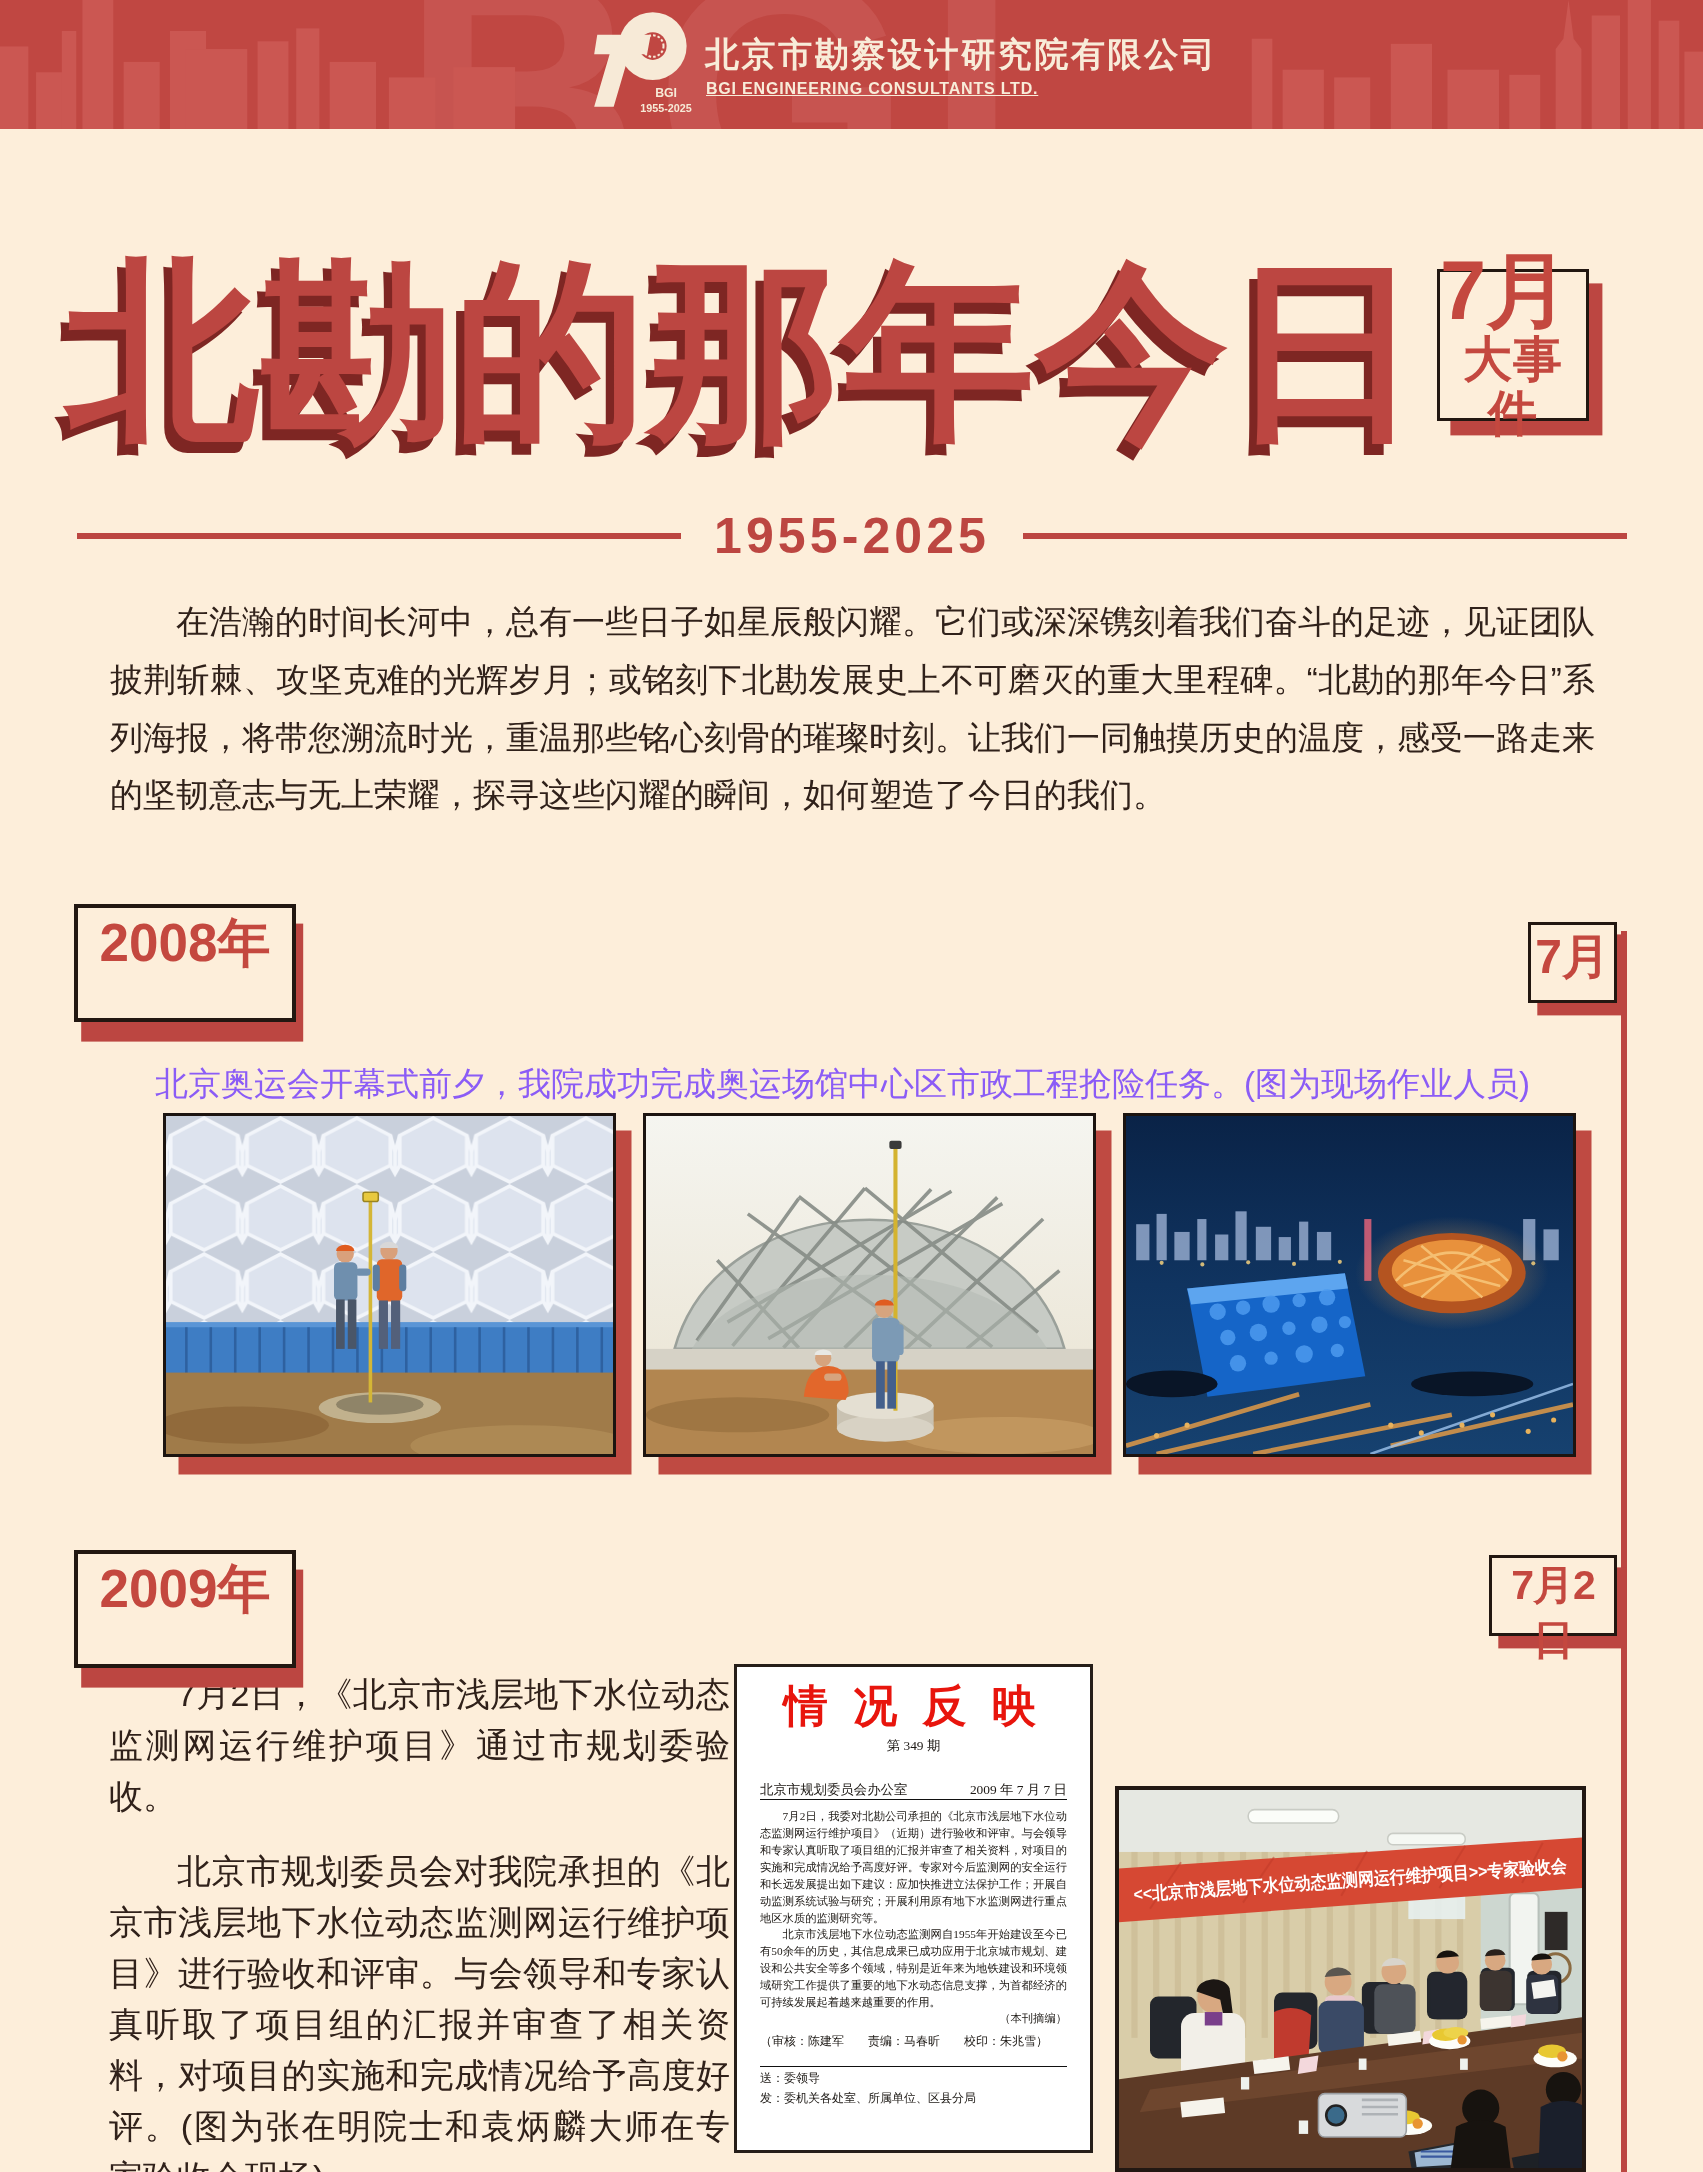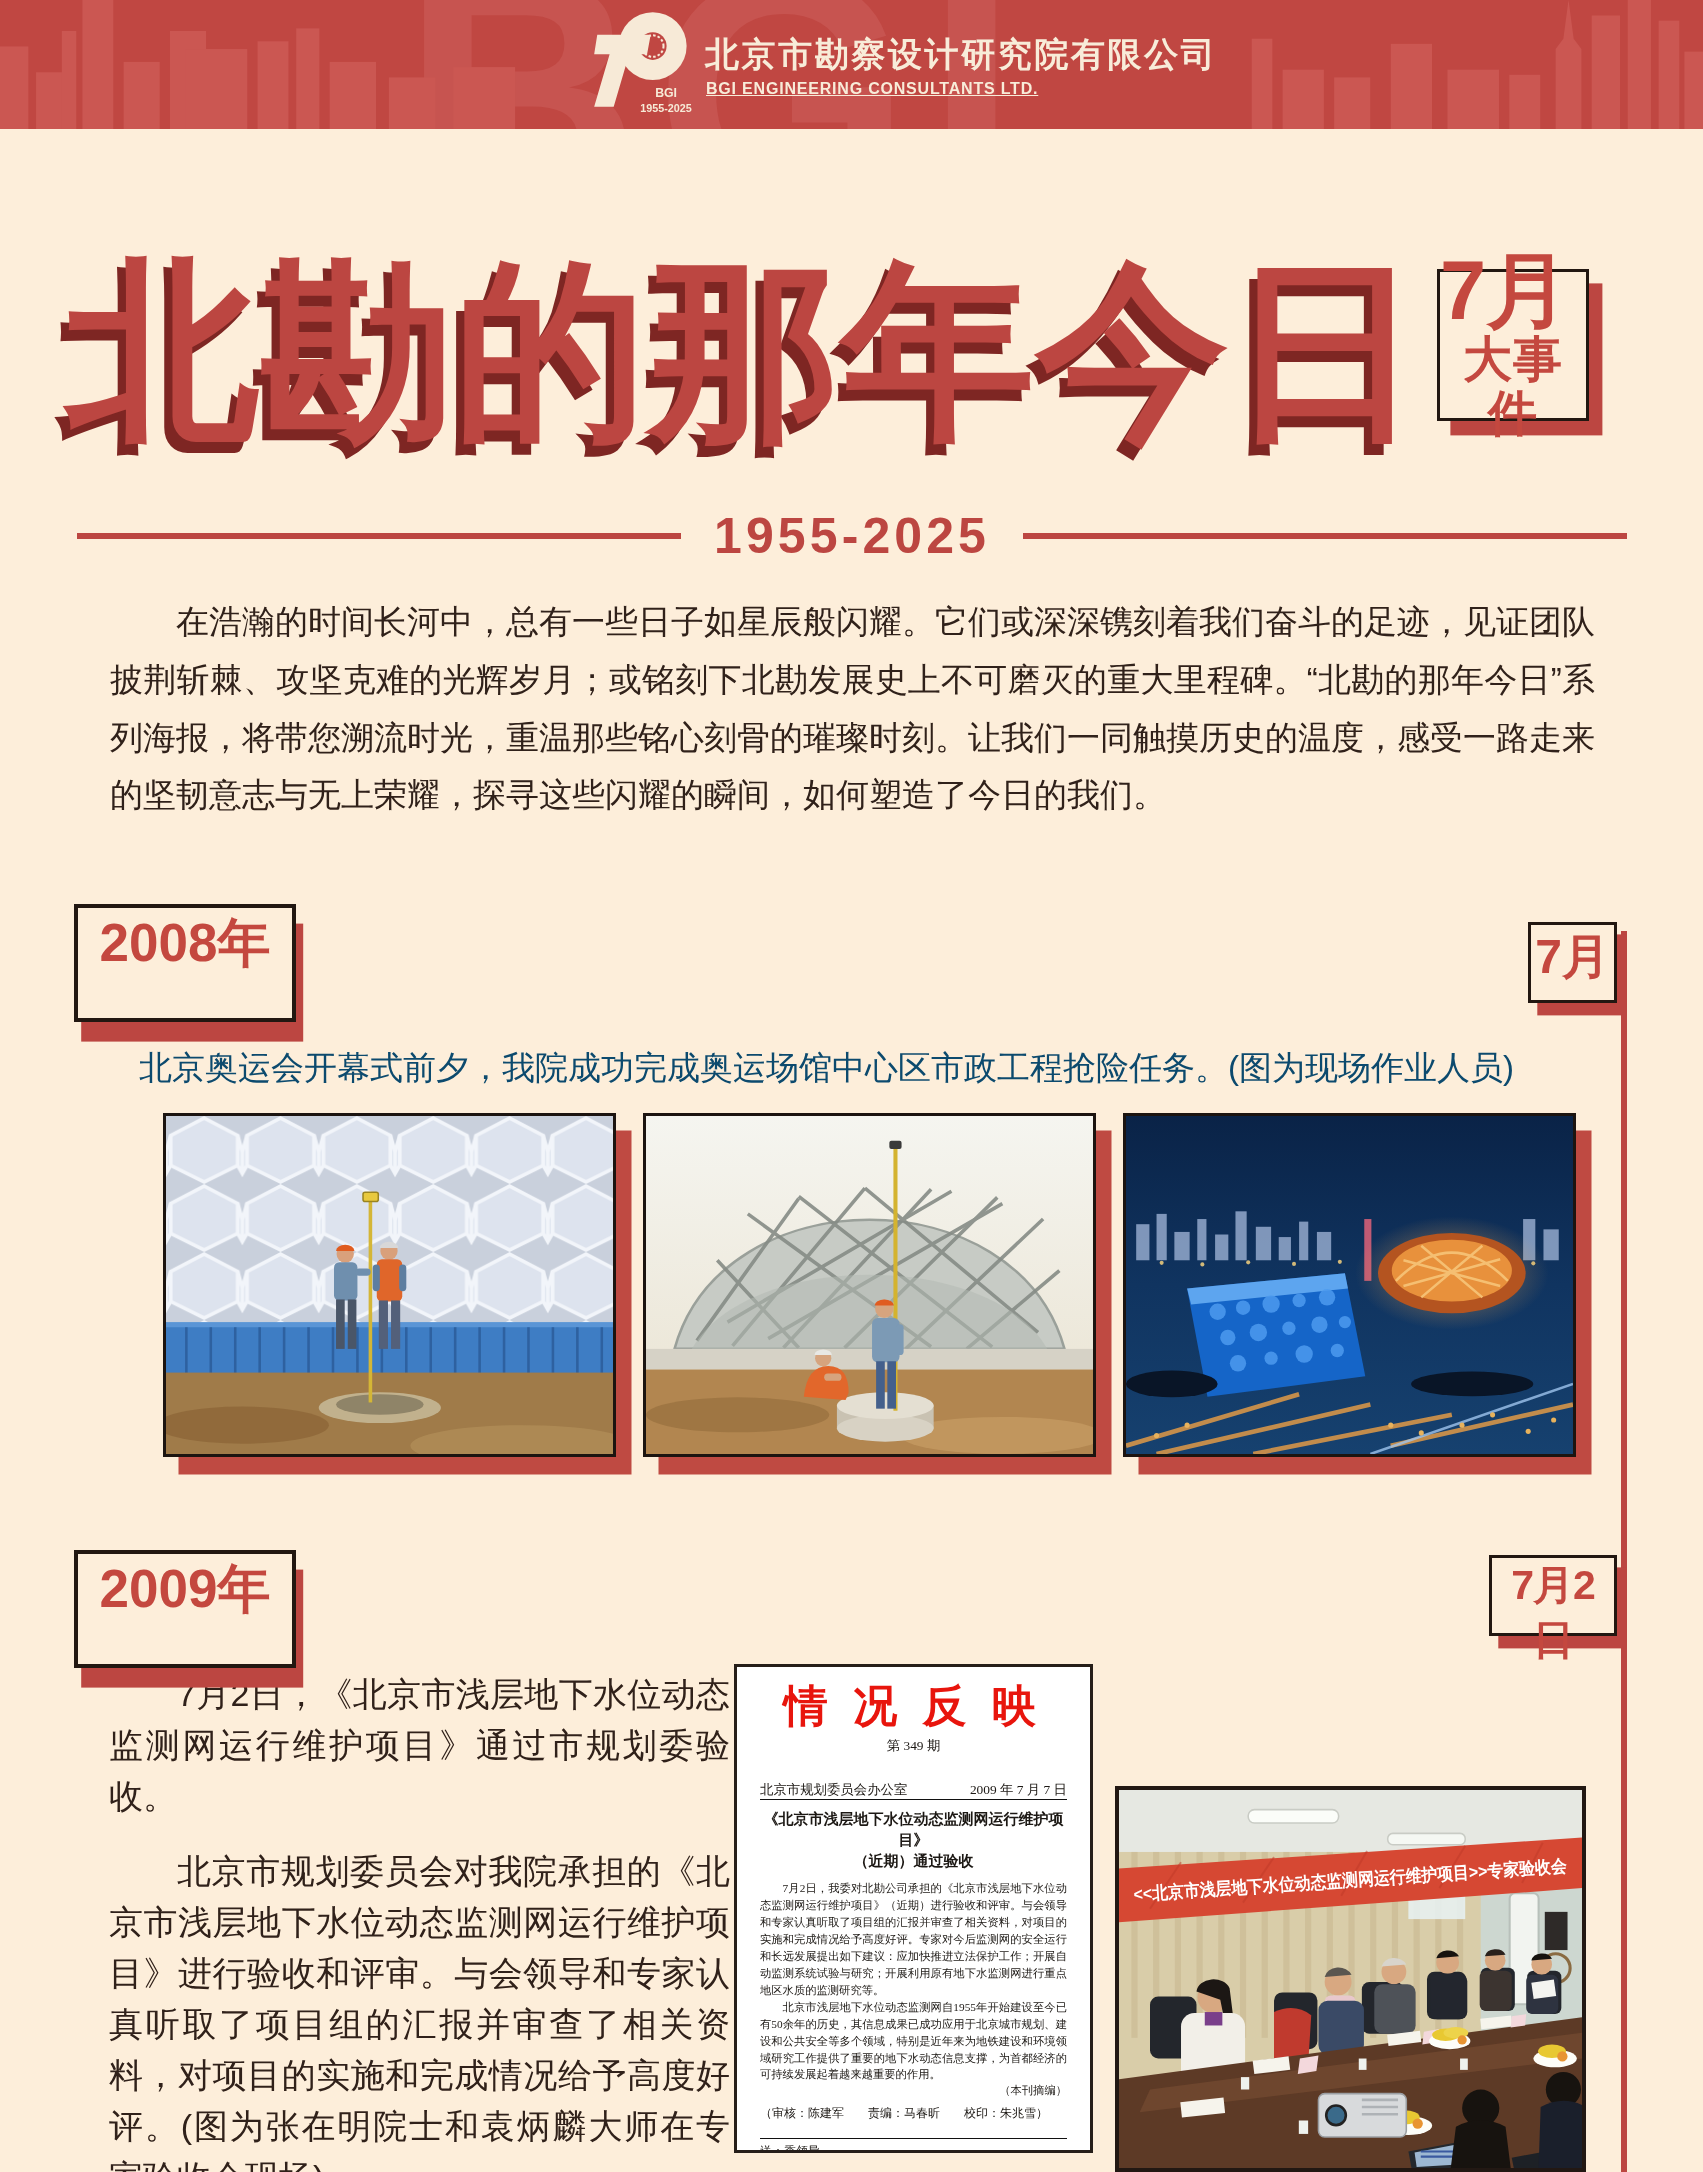--- a/index.html
+++ b/index.html
@@ -33,21 +33,21 @@
   
   .vline{position:absolute;left:1621px;top:931px;width:5.7px;height:1241px;background:#bc4641;z-index:0;}
 
   
   .year{left:74px;width:222px;height:118px;font-size:53px;border-width:4.1px;box-shadow:7.2px 19.6px 0 #bc4641;}
   .y2008{top:904px;} .y2009{top:1550px;}
   .date{height:81px;box-shadow:9.3px 12.4px 0 #bc4641;}
   .d2008{left:1528px;top:922px;width:89px;font-size:48px;}
   .d2009{left:1489px;top:1555px;width:128px;font-size:41px;letter-spacing:-1px;}
 
-  .caption{position:absolute;left:137px;top:1044px;width:1478px;margin:2px;font-size:33px;color:#0c4a6e;}
+  .caption{position:absolute;left:137px;top:1044px;width:1478px;margin:18px;font-size:33px;color:#8b5cf6;}
 
   
   .photo{position:absolute;margin:0;box-sizing:border-box;border:3.1px solid #1c1410;
          box-shadow:15.5px 17.5px 0 #bf4a42;overflow:hidden;background:#cfd4dd;}
   .p1{left:163px;top:1113px;width:453px;height:344px;}
   .p2{left:643px;top:1113px;width:453px;height:344px;}
   .p3{left:1123px;top:1113px;width:453px;height:344px;}
   .photo svg{display:block;width:100%;height:100%;}
   .meeting{left:1115px;top:1786px;width:471px;height:386px;border:4.6px solid #221813;box-shadow:none;}
 
@@ -313,24 +313,20 @@
     <p>北京市规划委员会对我院承担的《北京市浅层地下水位动态监测网运行维护项目》进行验收和评审。与会领导和专家认真听取了项目组的汇报并审查了相关资料，对项目的实施和完成情况给予高度好评。(图为张在明院士和袁炳麟大师在专家验收会现场)</p>
   </div>
 
   <article class="doc">
     <div class="doc-masthead">情 况 反 映</div>
     <div class="doc-issue">第 349 期</div>
     <div class="doc-head">
       <span>北京市规划委员会办公室</span>
       <span>2009 年 7 月 7 日</span>
     </div>
-    <div class="doc-title">
-      <div>《北京市浅层地下水位动态监测网运行维护项目》</div>
-      <div>（近期）通过验收</div>
-    </div>
     <div class="doc-body">
       <p>7月2日，我委对北勘公司承担的《北京市浅层地下水位动态监测网运行维护项目》（近期）进行验收和评审。与会领导和专家认真听取了项目组的汇报并审查了相关资料，对项目的实施和完成情况给予高度好评。专家对今后监测网的安全运行和长远发展提出如下建议：应加快推进立法保护工作；开展自动监测系统试验与研究；开展利用原有地下水监测网进行重点地区水质的监测研究等。</p>
       <p>北京市浅层地下水位动态监测网自1955年开始建设至今已有50余年的历史，其信息成果已成功应用于北京城市规划、建设和公共安全等多个领域，特别是近年来为地铁建设和环境领域研究工作提供了重要的地下水动态信息支撑，为首都经济的可持续发展起着越来越重要的作用。</p>
     </div>
     <div class="doc-attr">（本刊摘编）</div>
     <div class="doc-credits">（审核：陈建军　　责编：马春昕　　校印：朱兆雪）</div>
     <div class="doc-dist">送：委领导</div>
     <div class="doc-dist">发：委机关各处室、所属单位、区县分局</div>
   </article>
 

